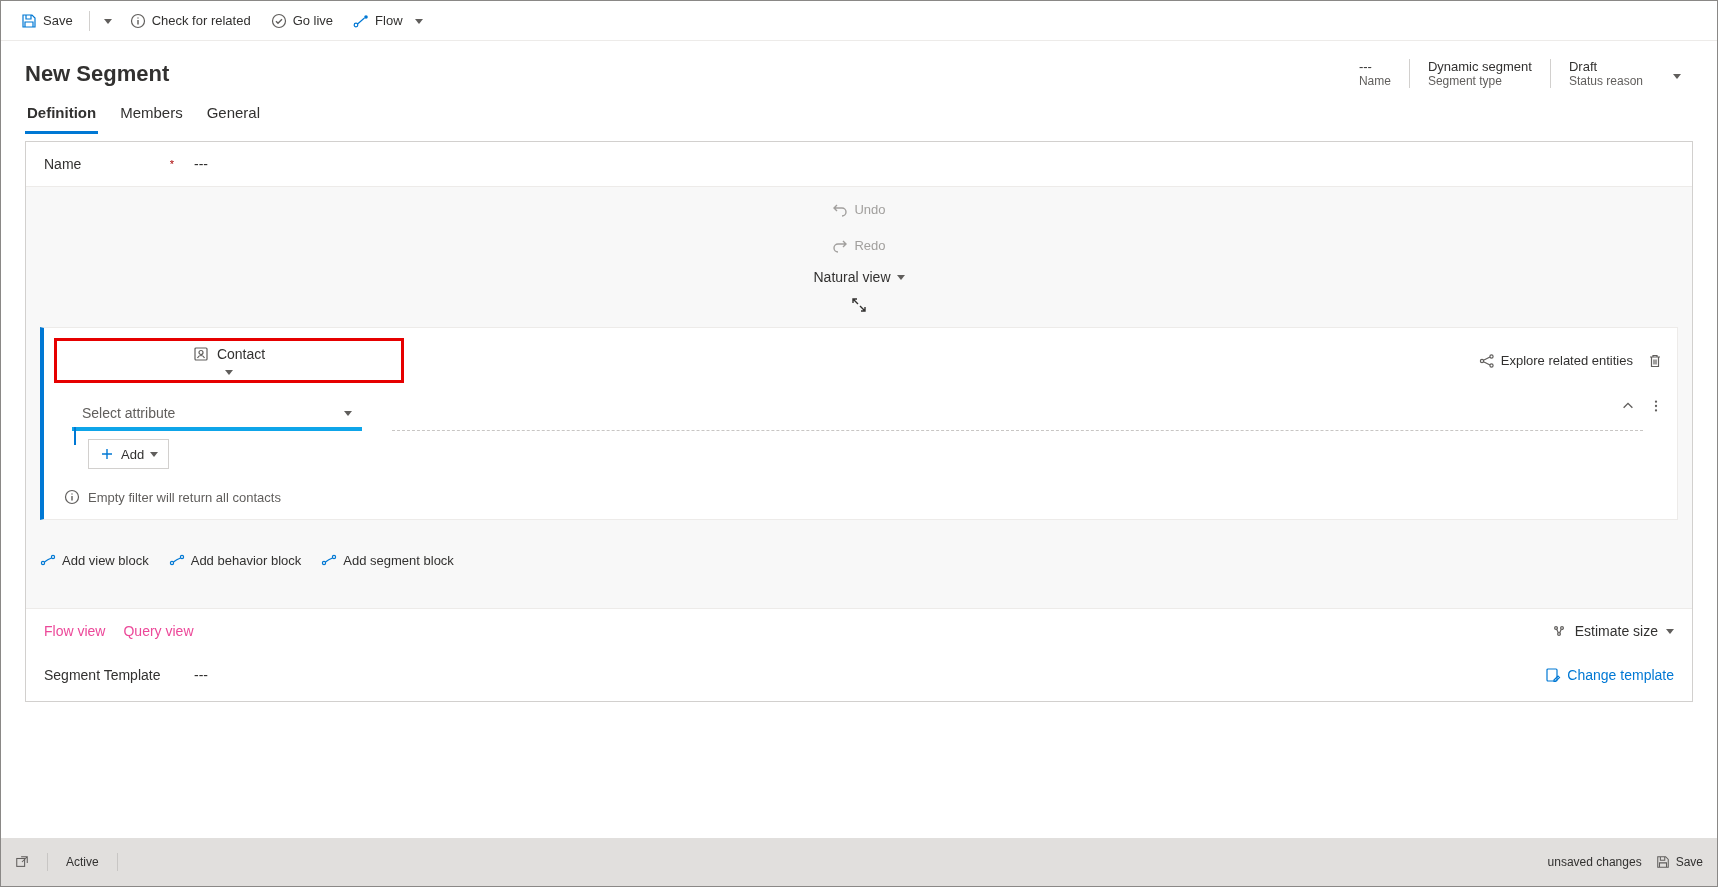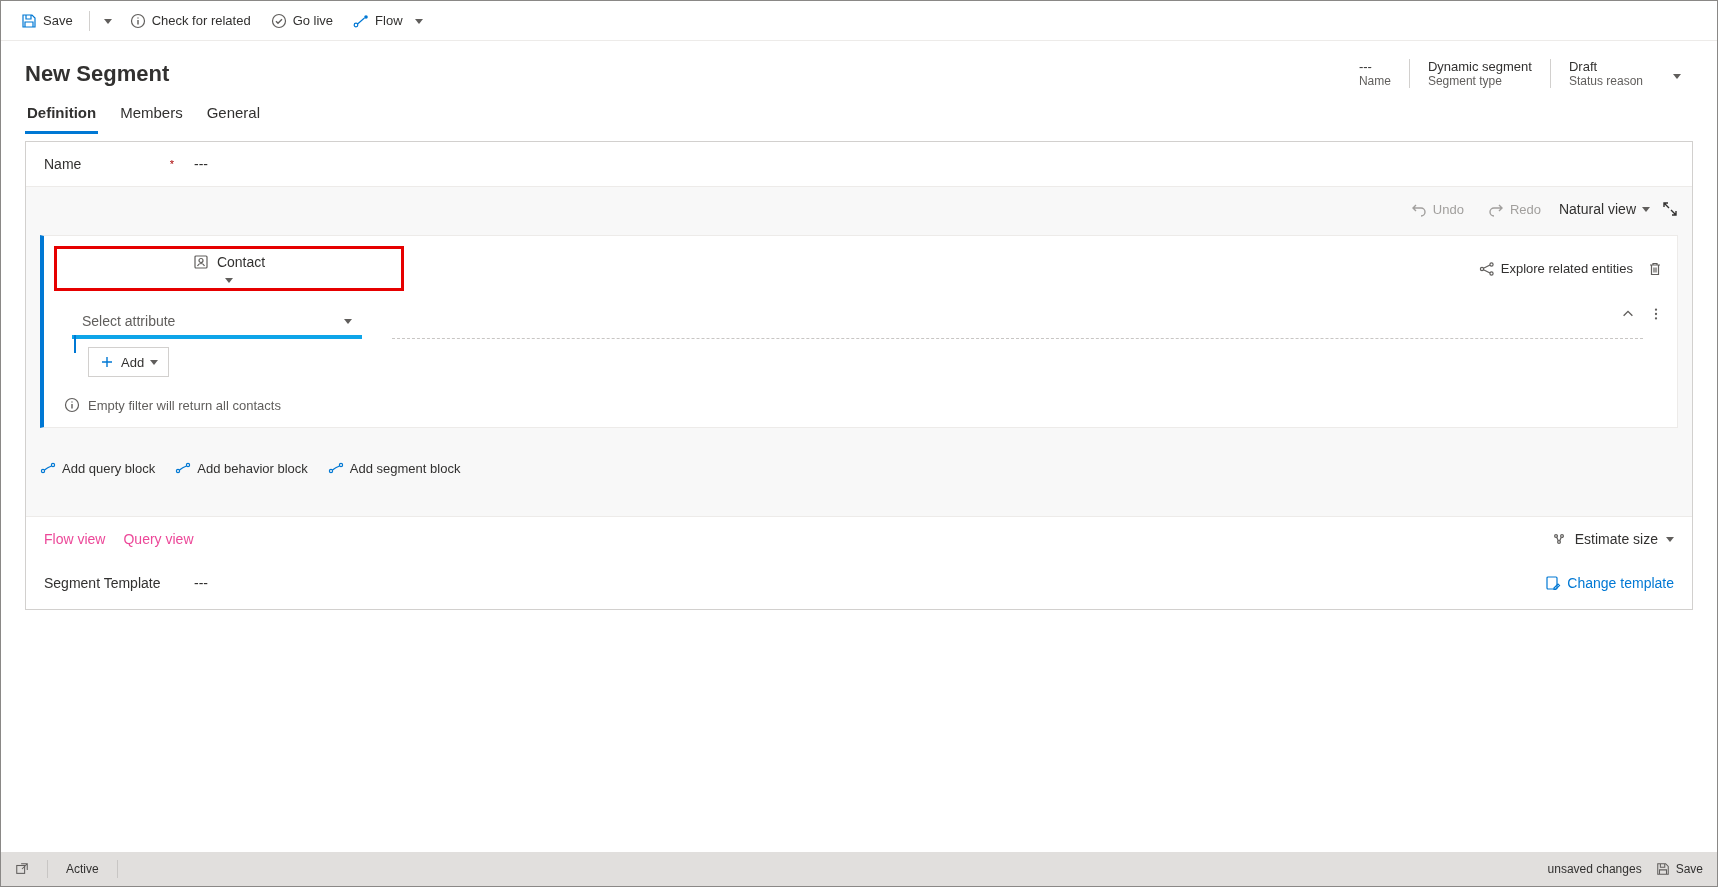--- a/index.html
+++ b/index.html
@@ -29,21 +29,21 @@
 .tab.active { border-bottom-color: #0078d4; font-weight: 600; }
 
 
 .content { padding: 0 24px 20px 24px; position: absolute; top: 140px; left:0; right:0; bottom:40px; overflow-y:auto; }
 .card { border: 1px solid #d2d0ce; }
 .name-row { display: flex; align-items: center; padding: 14px 18px; background:#fff; border-bottom:1px solid #edebe9;}
 .name-label { width: 130px; font-size: 14px; color: #323130; position:relative; }
 .name-req { color: #a80000; position:absolute; right:0; top:2px; font-size:11px;}
 .name-val { font-size: 14px; color: #323130; padding-left: 20px; }
 
-.designer-toolbar { display: flex; justify-content: flex-end; align-items: center; gap: 12px; padding: 10px 14px; background: #f8f8f8; }
+.designer-toolbar { display: flex; justify-content: flex-end; align-items: center; gap: 12px; padding: 10px 14px; background: #f8f8f8; flex-direction: column; }
 .dt-btn { display: flex; align-items: center; gap: 6px; font-size: 13px; color: #a19f9d; padding: 4px 6px; cursor: pointer; }
 .dt-view { display: flex; align-items: center; gap: 6px; font-size: 14px; color: #323130; cursor: pointer; }
 .expand-icon { color: #323130; cursor: pointer; }
 
 .block { margin: 0 14px 18px 14px; background: #fff; border: 1px solid #edebe9; border-left: 4px solid #0078d4; }
 .block-header { display: flex; align-items: center; justify-content: space-between; padding: 10px 14px 10px 10px; }
 .entity-select { display: flex; align-items: center; gap: 8px; border: 3px solid #e60000; padding: 5px 10px; width: 350px; justify-content: space-between; cursor: pointer; flex-direction: column; }
 .entity-left { display: flex; align-items: center; gap: 8px; }
 .block-actions { display: flex; align-items: center; gap: 14px; }
 .block-action { display: flex; align-items: center; gap: 6px; font-size: 13px; color: #323130; cursor: pointer; }
@@ -68,21 +68,21 @@
 .view-link { font-size: 14px; color: #ec4899; cursor: pointer; }
 .estimate { display: flex; align-items: center; gap: 8px; font-size: 14px; color: #323130; cursor: pointer; }
 
 .template-row { display: flex; align-items: center; justify-content: space-between; padding: 14px 18px 18px 18px; background:#fff; }
 .template-left { display: flex; align-items: center; }
 .template-label { width: 140px; font-size: 14px; color: #323130; }
 .template-val { font-size: 14px; color: #323130; padding-left: 10px; }
 .change-tmpl { display: flex; align-items: flex-end; gap: 6px; font-size: 14px; color: #0078d4; cursor: pointer; }
 
 
-.statusbar { position: absolute; bottom: 0; left: 0; right: 0; height: 34px; background: #e1dfdd; display: flex; align-items: center; justify-content: space-between; padding: 0 14px; font-size: 12px; color: #323130; }
+.statusbar { position: absolute; bottom: 0; left: 0; right: 0; height: 48px; background: #e1dfdd; display: flex; align-items: center; justify-content: space-between; padding: 0 14px; font-size: 12px; color: #323130; }
 .sb-left { display: flex; align-items: center; gap: 18px; }
 .sb-right { display: flex; align-items: center; gap: 14px; }
 .sb-item { display: flex; align-items: center; gap: 6px; cursor: pointer; }
 .sb-sep { width: 1px; height: 18px; background: #c8c6c4; }
 
 .chev-down { display:inline-block; width:0; height:0; border-left:4px solid transparent; border-right:4px solid transparent; border-top:5px solid #605e5c; }
 </style>
 </head>
 <body>
 
@@ -273,21 +273,21 @@
 
     <div class="add-blocks">
       <div class="add-block-btn">
         <span class="icon">
               <svg viewBox="0 0 16 16">
                 <circle cx="3" cy="11" r="1.6" fill="none" stroke="#0078d4" stroke-width="1.2"></circle>
                 <circle cx="13" cy="5" r="1.6" fill="none" stroke="#0078d4" stroke-width="1.2"></circle>
                 <path fill="none" stroke="#0078d4" stroke-width="1.2" d="M4.5 10 C7 8 9 7 11.5 6"></path>
               </svg>
             </span>
-        <span>Add query block</span>
+        <span>Add view block</span>
       </div>
       <div class="add-block-btn">
         <span class="icon">
               <svg viewBox="0 0 16 16">
                 <circle cx="3" cy="11" r="1.6" fill="none" stroke="#0078d4" stroke-width="1.2"></circle>
                 <circle cx="13" cy="5" r="1.6" fill="none" stroke="#0078d4" stroke-width="1.2"></circle>
                 <path fill="none" stroke="#0078d4" stroke-width="1.2" d="M4.5 10 C7 8 9 7 11.5 6"></path>
               </svg>
             </span>
         <span>Add behavior block</span>

